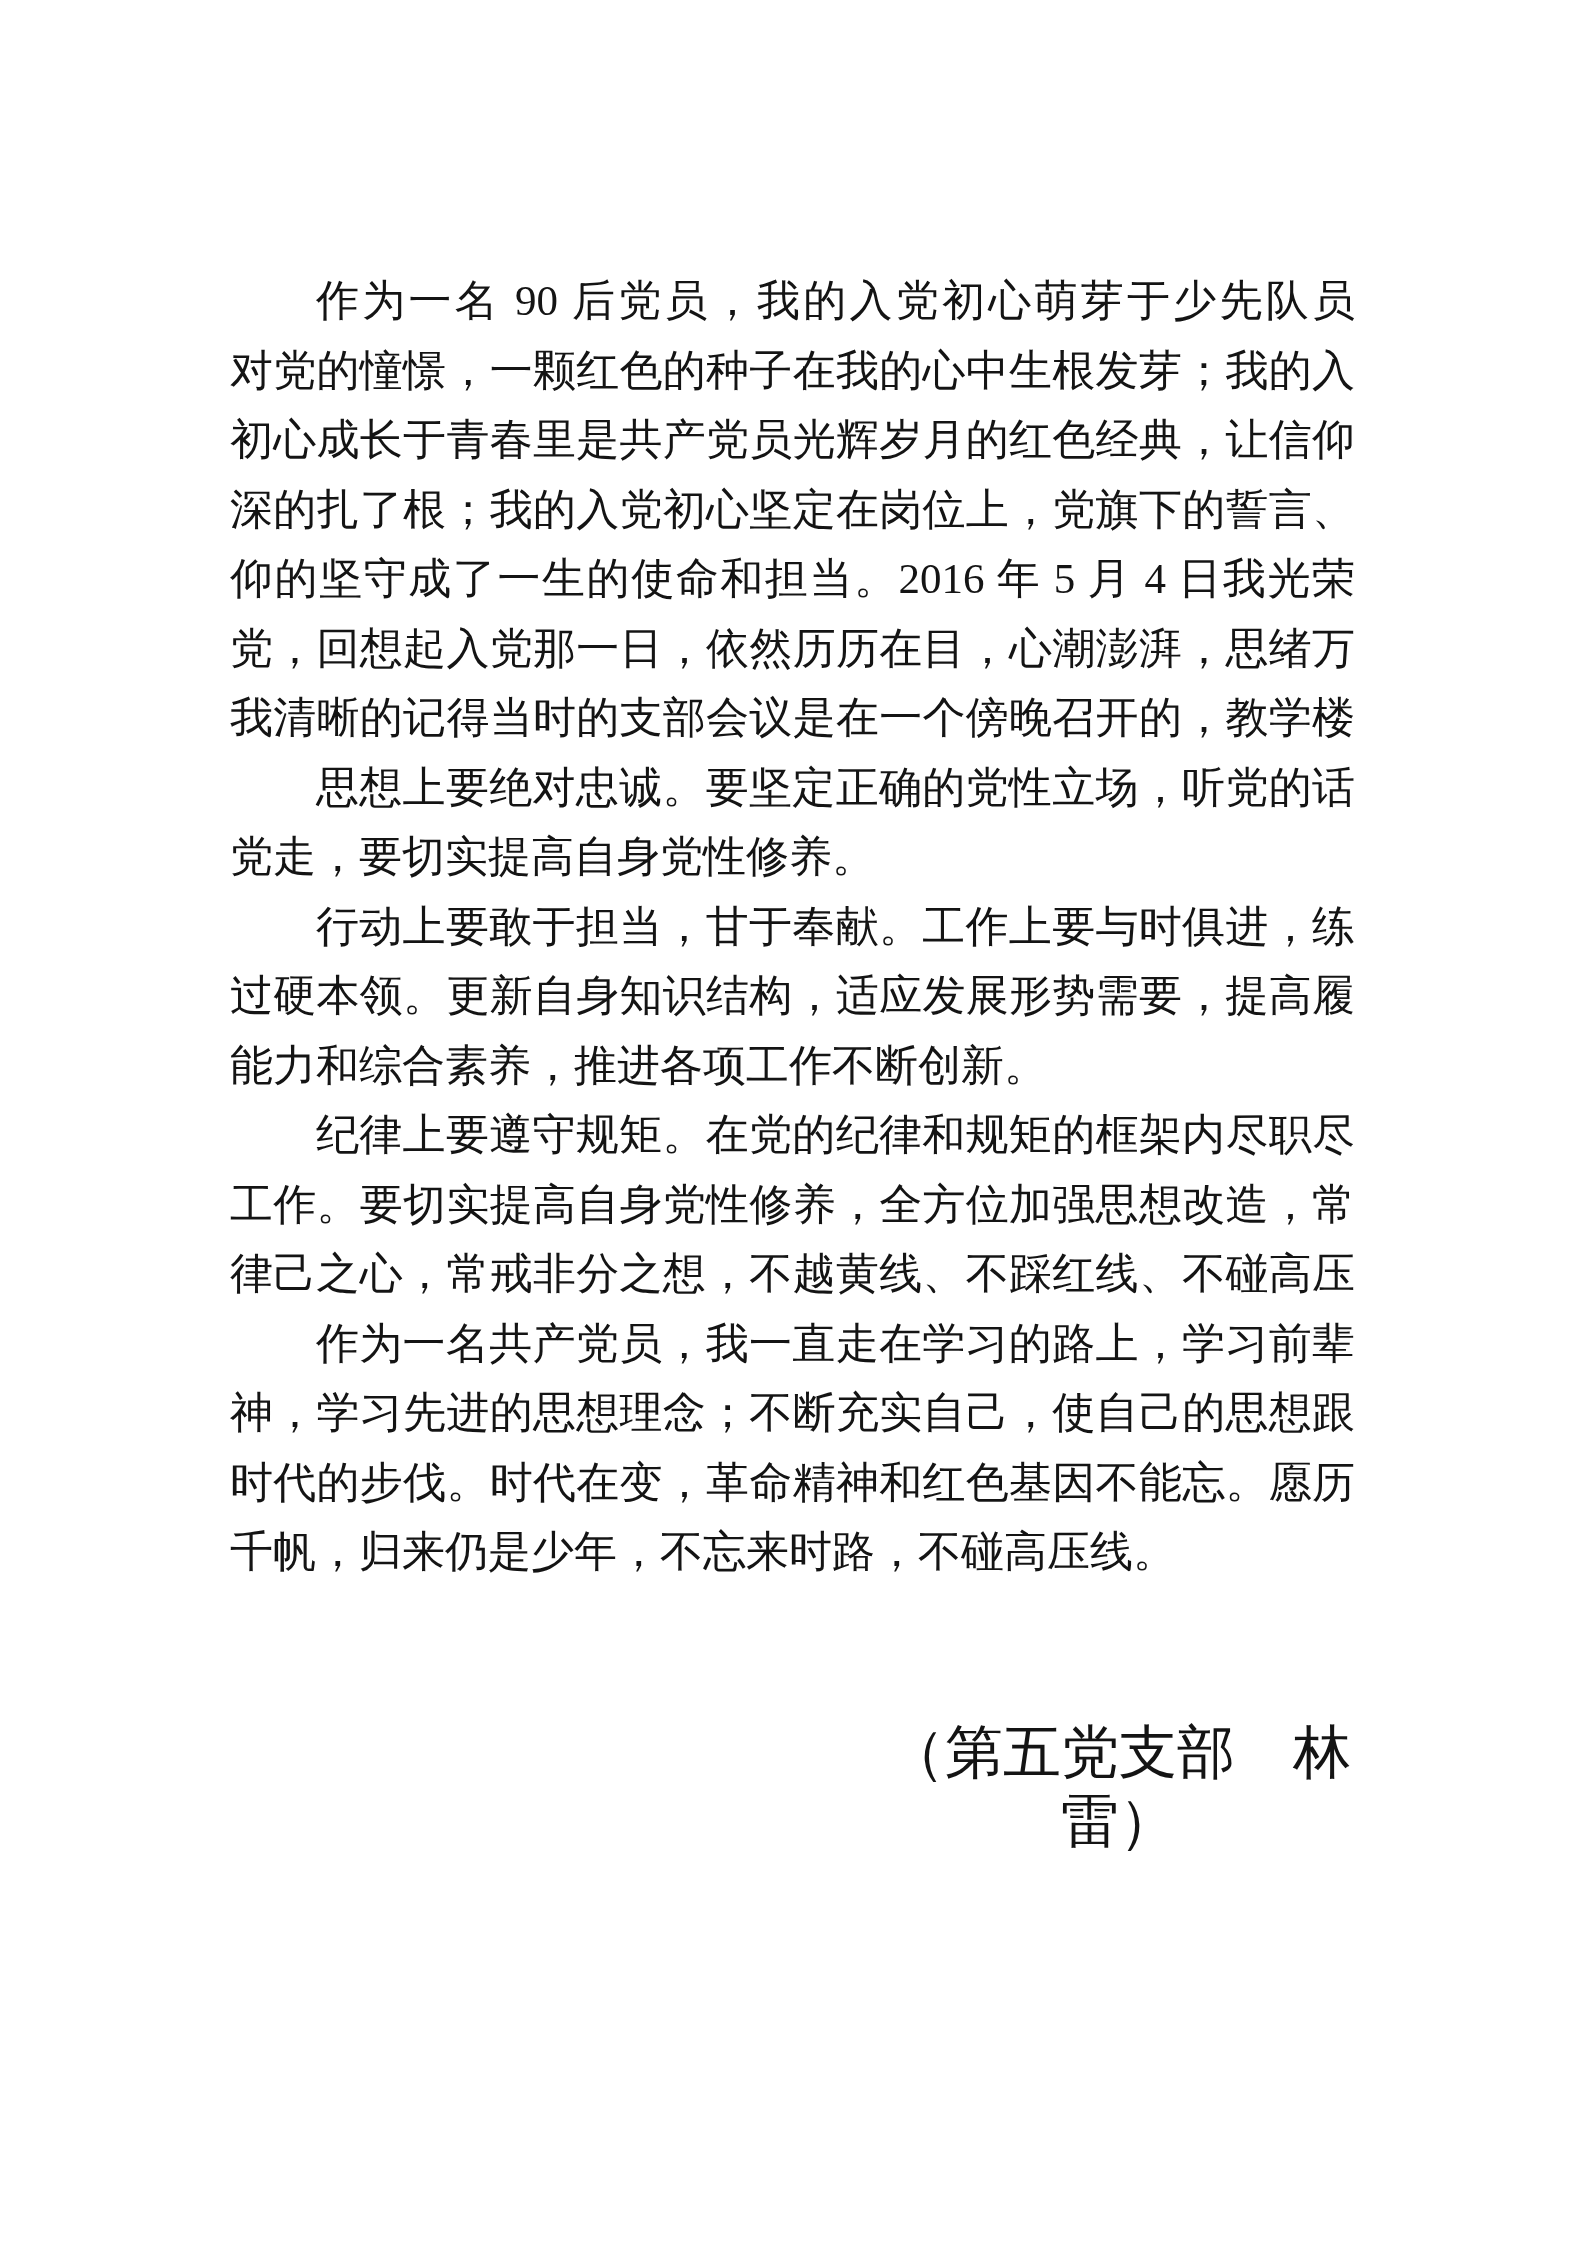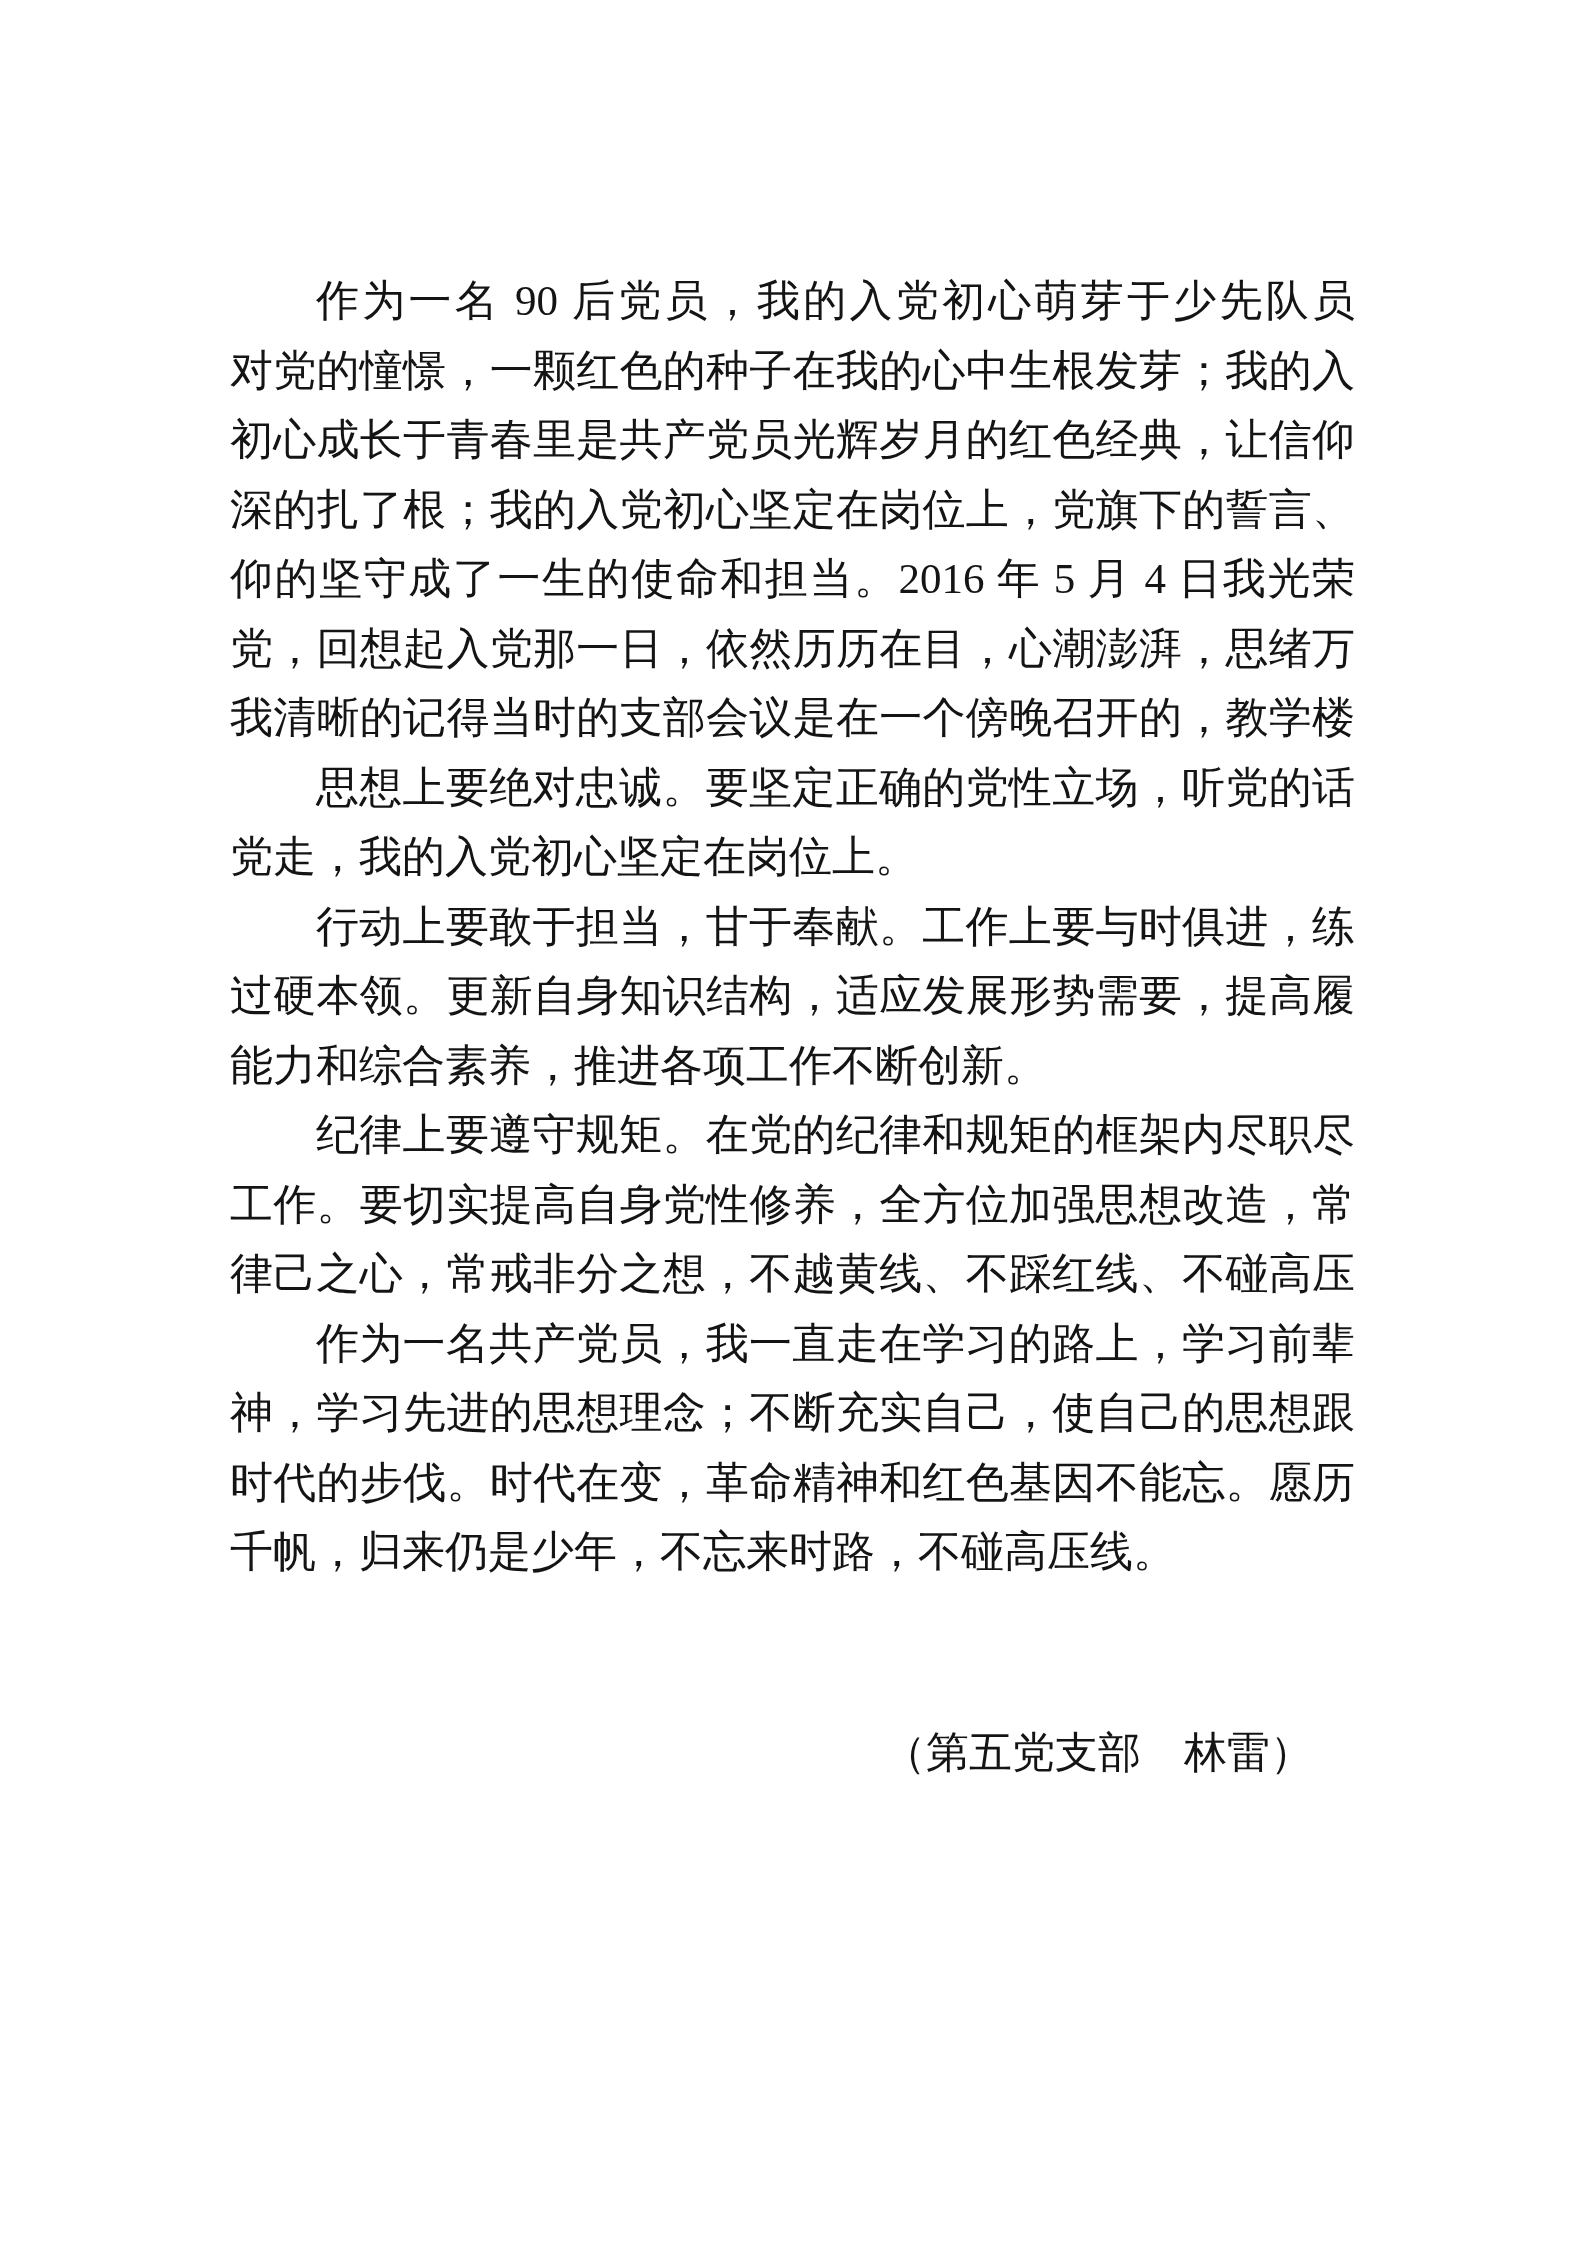--- a/index.html
+++ b/index.html
@@ -32,47 +32,47 @@
     height: 69.5px;
     overflow: hidden;
     white-space: pre-wrap;
     text-align: justify;
     text-align-last: justify;
     text-justify: inter-character;
   }
   .para .line:first-child { text-indent: 86px; }
   .para .line:last-child { text-align-last: left; }
   .signature-line {
-    font-size: 43px;
+    font-size: 58px;
     line-height: 69.5px;
     height: 69.5px;
     margin-top: 131px;
     margin-left: 653px;
-    text-align: left;
+    text-align: center;
     white-space: pre-wrap;
   }
 </style>
 </head>
 <body>
 
 <div class="page" style="background: rgb(255, 255, 255); color: rgb(20, 20, 20);">
   <div class="content">
 
     <div class="para">
         <div class="line">作为一名 90 后党员，我的入党初心萌芽于少先队员时，</div>
         <div class="line">对党的憧憬，一颗红色的种子在我的心中生根发芽；我的入党</div>
         <div class="line">初心成长于青春里是共产党员光辉岁月的红色经典，让信仰深</div>
         <div class="line">深的扎了根；我的入党初心坚定在岗位上，党旗下的誓言、信</div>
         <div class="line">仰的坚守成了一生的使命和担当。2016 年 5 月 4 日我光荣入</div>
         <div class="line">党，回想起入党那一日，依然历历在目，心潮澎湃，思绪万千。</div>
         <div class="line">我清晰的记得当时的支部会议是在一个傍晚召开的，教学楼里</div>
       </div>
       <div class="para">
         <div class="line">思想上要绝对忠诚。要坚定正确的党性立场，听党的话跟</div>
-        <div class="line">党走，我的入党初心坚定在岗位上。</div>
+        <div class="line">党走，要切实提高自身党性修养。</div>
       </div>
       <div class="para">
         <div class="line">行动上要敢于担当，甘于奉献。工作上要与时俱进，练就</div>
         <div class="line">过硬本领。更新自身知识结构，适应发展形势需要，提高履职</div>
         <div class="line">能力和综合素养，推进各项工作不断创新。</div>
       </div>
       <div class="para">
         <div class="line">纪律上要遵守规矩。在党的纪律和规矩的框架内尽职尽责</div>
         <div class="line">工作。要切实提高自身党性修养，全方位加强思想改造，常怀</div>
         <div class="line">律己之心，常戒非分之想，不越黄线、不踩红线、不碰高压线，</div>

